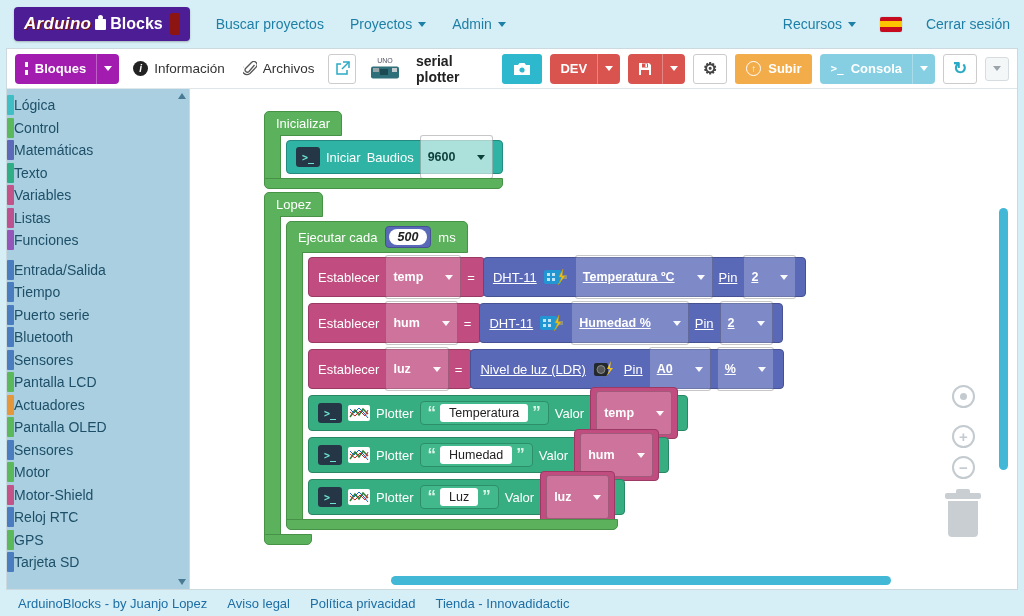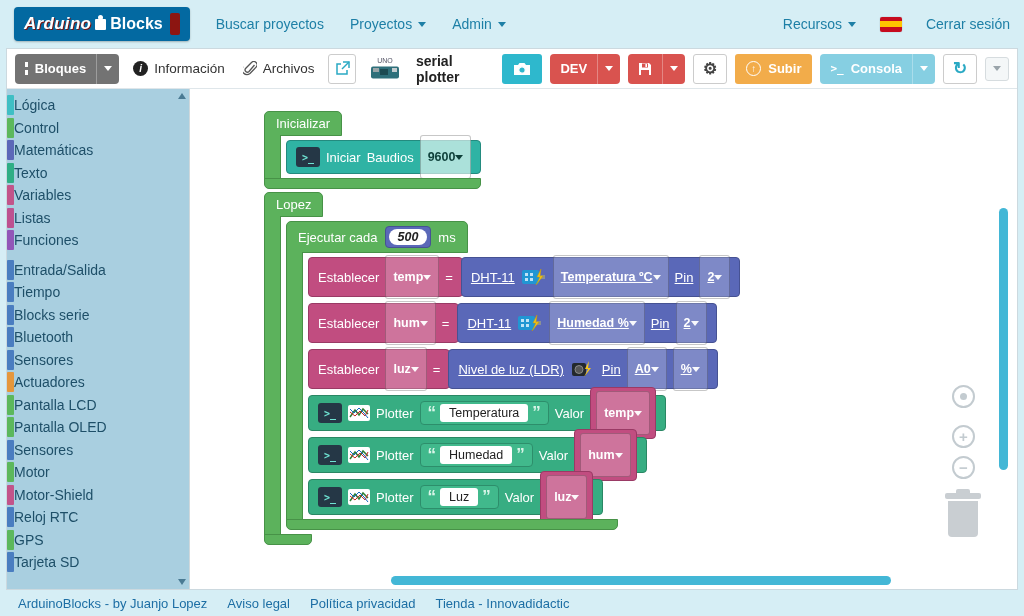--- a/index.html
+++ b/index.html
@@ -5,40 +5,40 @@
   * { box-sizing: border-box; }
   html,body { margin:0; padding:0; }
   body {
     width:1024px; height:616px; overflow:hidden;
     background:#d6eef5;
     font-family:"Liberation Sans", sans-serif;
     font-size:14px;
   }
   
   .topbar { height:48px; display:flex; align-items:center; padding:0 14px; gap:26px; }
-  .logo { height:34px; background:#0369a1; border-radius:4px; display:flex; align-items:center; padding:0 10px; gap:4px; box-shadow:0 1px 2px rgba(0,0,0,.25); }
+  .logo { height:34px; background:#4c1d95; border-radius:4px; display:flex; align-items:center; padding:0 10px; gap:4px; box-shadow:0 1px 2px rgba(0,0,0,.25); }
   .logo .a-txt { color:#fff; font-weight:bold; font-style:italic; font-size:17px; text-shadow:1px 1px 0 #7a1410; letter-spacing:.3px;}
   .logo .puzzle { width:11px; height:11px; background:#fff; position:relative; border-radius:1px; }
   .logo .puzzle::after { content:""; position:absolute; top:-4px; left:3px; width:5px; height:5px; border-radius:50%; background:#fff; }
   .logo .b-txt { color:#fff; font-weight:bold; font-size:16px; }
   .logo .notch { width:10px; height:22px; background:#8c1511; border-radius:2px; margin-left:3px; }
   .navlink { color:#1d7fa6; text-decoration:none; font-size:14px; display:inline-flex; align-items:center; cursor:pointer; }
   .tri { width:0; height:0; border-left:4px solid transparent; border-right:4px solid transparent; border-top:5px solid #1d7fa6; margin-left:6px; display:inline-block; }
   .topbar-right { margin-left:auto; display:flex; align-items:center; gap:24px; }
   .flag { width:22px; height:15px; border-radius:2px; overflow:hidden; display:flex; flex-direction:column; box-shadow:0 0 1px rgba(0,0,0,.4); }
   .flag .r { flex:1; background:#c60b1e; } .flag .y { flex:1.6; background:#ffc400; }
 
   
   .frame { margin:0 6px; background:#fff; border:1px solid #ccd9df; height:542px; display:flex; flex-direction:column; }
   .toolbar { height:40px; display:flex; align-items:center; padding:0 8px; gap:10px; border-bottom:1px solid #dfe6ea; background:#fff; }
   .btn-split { display:inline-flex; height:30px; border-radius:4px; overflow:hidden; cursor:pointer; }
   .btn-split .main { display:flex; align-items:center; gap:7px; padding:0 10px; color:#fff; font-size:13px; font-weight:bold; }
   .btn-split .caret-seg { display:flex; align-items:center; padding:0 7px; border-left:1px solid rgba(255,255,255,.3); }
   .btn-split .caret-seg .tri { border-top-color:#fff; margin:0; }
-  .dark-blue .main, .dark-blue .caret-seg { background:#737373; }
+  .dark-blue .main, .dark-blue .caret-seg { background:#a21caf; }
   .red .main, .red .caret-seg { background:#d9534f; }
   .pale .main, .pale .caret-seg { background:#86cfe2; }
   .grid-icon { width:13px; height:13px;
     background:
       linear-gradient(#fff,#fff) 0 0/5px 5px no-repeat,
       linear-gradient(#fff,#fff) 8px 0/5px 5px no-repeat,
       linear-gradient(#fff,#fff) 0 8px/5px 5px no-repeat,
       linear-gradient(#fff,#fff) 8px 8px/5px 5px no-repeat; }
   .tab-btn { display:inline-flex; align-items:center; gap:6px; color:#333; font-size:13.5px; cursor:pointer; padding:4px 4px; }
   .info-ico { width:15px; height:15px; border-radius:50%; background:#222; color:#fff; font-size:10px; font-weight:bold; font-style:italic; display:flex; align-items:center; justify-content:center; }
@@ -84,21 +84,21 @@
 
   .block { display:inline-flex; align-items:center; gap:6px; padding:0 9px; height:36px; border-radius:4px; color:#fff; font-size:13px; border:1px solid rgba(0,0,0,.28); cursor:grab; }
   .block.h40 { height:40px; }
   .tealb { background:#2fb3a4; border-color:#238b7f; }
   .pinkb { background:#c14d80; border-color:#9a3a65; }
   .indigob { background:#5a68b8; border-color:#465293; }
   .plotb { background:#37ad82; border-color:#2a8764; }
   .brow { display:flex; align-items:center; }
   .brow .block + .block { margin-left:-2px;text-decoration:underline; }
 
-  .dd { background:rgba(255,255,255,.22); border:1px solid rgba(0,0,0,.22); border-radius:3px; padding:14px 7px; display:inline-flex; align-items:center; gap:0; font-size:12.5px; font-weight:bold; color:#fff; cursor:pointer; }
+  .dd { background:rgba(255,255,255,.22); border:1px solid rgba(0,0,0,.22); border-radius:3px; padding:14px 7px; display:inline-flex; align-items:center; gap:22px; font-size:12.5px; font-weight:bold; color:#fff; cursor:pointer; }
   .dd .tri { border-top-color:rgba(255,255,255,.95); margin:0; }
   .dd.light { background:rgba(255,255,255,.6); color:#0d3f39; }
   .dd.light .tri { border-top-color:#0d3f39; }
 
   .num-shadow { background:#5a68b8; border:1px solid #465293; border-radius:4px; padding:2px 3px; display:inline-flex;font-style:italic; }
   .numfield { background:#fff; color:#222; border-radius:8px; padding:1px 9px; font-size:12.5px; font-weight:bold; }
 
   .strblock { display:inline-flex; align-items:center; gap:4px; background:#41b98c; border:1px solid #2d8e6b; border-radius:4px; padding:2px 7px; }
   .quote { color:#d9f5e8; font-size:17px; font-weight:bold; line-height:14px; }
   .strfield { background:#fff; color:#222; border-radius:3px; padding:2px 9px; font-size:12.5px; }
@@ -295,41 +295,41 @@
             <span class="label">Entrada/Salida</span>
           </div>
 
           <div class="cat">
             <span class="strip" style="background: rgb(74, 125, 192);"></span>
             <span class="label">Tiempo</span>
           </div>
 
           <div class="cat">
             <span class="strip" style="background: rgb(74, 125, 192);"></span>
-            <span class="label">Blocks serie</span>
+            <span class="label">Puerto serie</span>
           </div>
 
           <div class="cat">
             <span class="strip" style="background: rgb(74, 125, 192);"></span>
             <span class="label">Bluetooth</span>
           </div>
 
           <div class="cat">
             <span class="strip" style="background: rgb(74, 125, 192);"></span>
             <span class="label">Sensores</span>
+          </div>
+
+          <div class="cat">
+            <span class="strip" style="background: rgb(92, 184, 92);"></span>
+            <span class="label">Pantalla LCD</span>
           </div>
 
           <div class="cat">
             <span class="strip" style="background: rgb(229, 151, 60);"></span>
             <span class="label">Actuadores</span>
-          </div>
-
-          <div class="cat">
-            <span class="strip" style="background: rgb(92, 184, 92);"></span>
-            <span class="label">Pantalla LCD</span>
           </div>
 
           <div class="cat">
             <span class="strip" style="background: rgb(92, 184, 92);"></span>
             <span class="label">Pantalla OLED</span>
           </div>
 
           <div class="cat">
             <span class="strip" style="background: rgb(74, 125, 192);"></span>
             <span class="label">Sensores</span>

